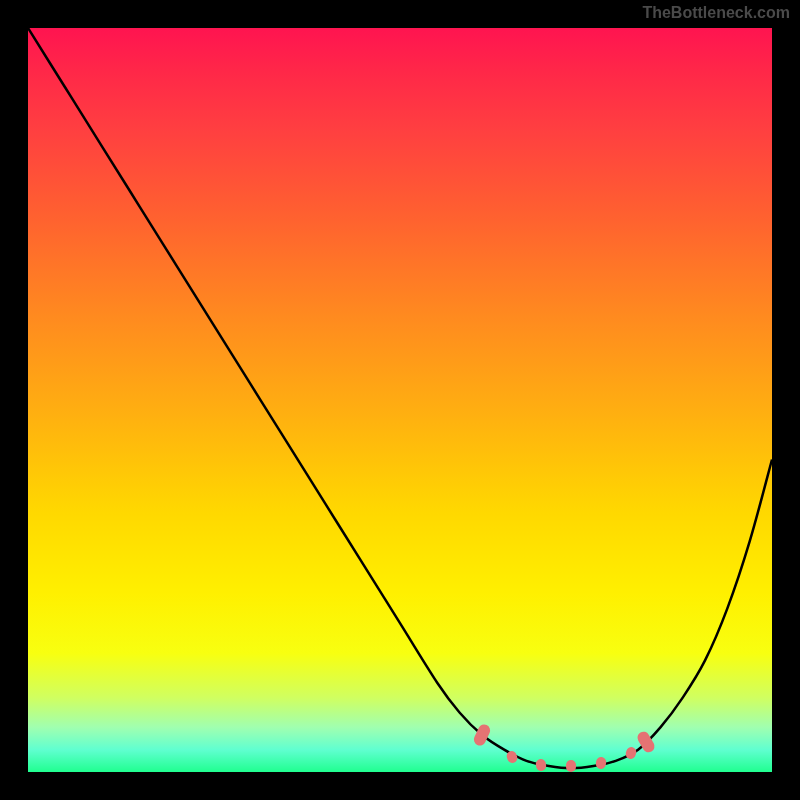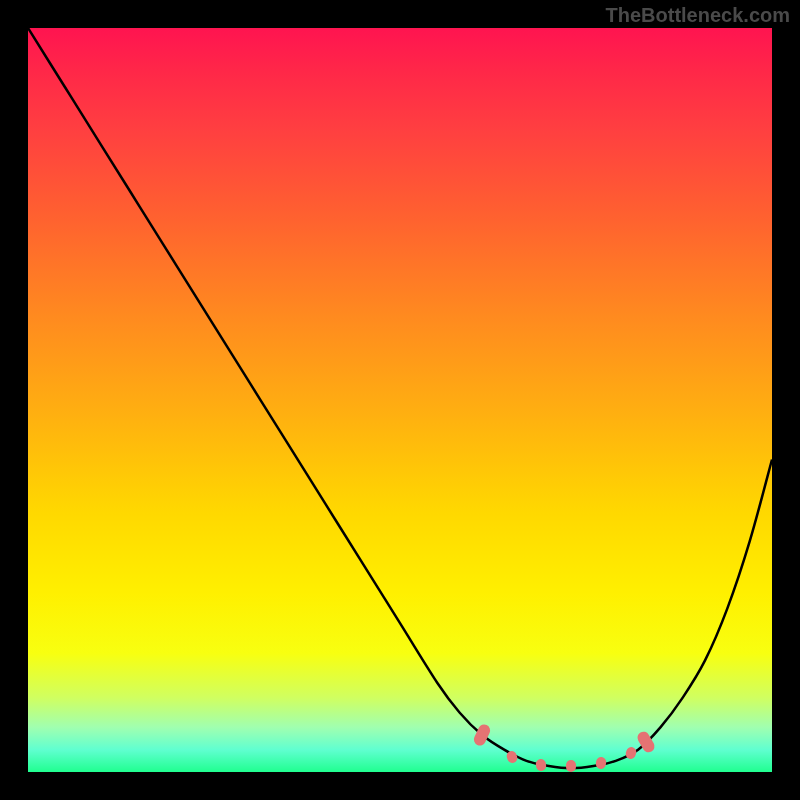--- a/index.html
+++ b/index.html
@@ -8,21 +8,21 @@
     height: 800px;
     background: #000;
     position: relative;
     font-family: Arial, sans-serif;
   }
   .attribution {
     position: absolute;
     top: 4px;
     right: 10px;
     color: #4a4a4a;
-    font-size: 20px;
+    font-size: 16px;
     font-weight: bold;
     z-index: 10;
   }
   .chart-area {
     position: absolute;
     left: 28px;
     top: 28px;
     width: 744px;
     height: 744px;
   }

